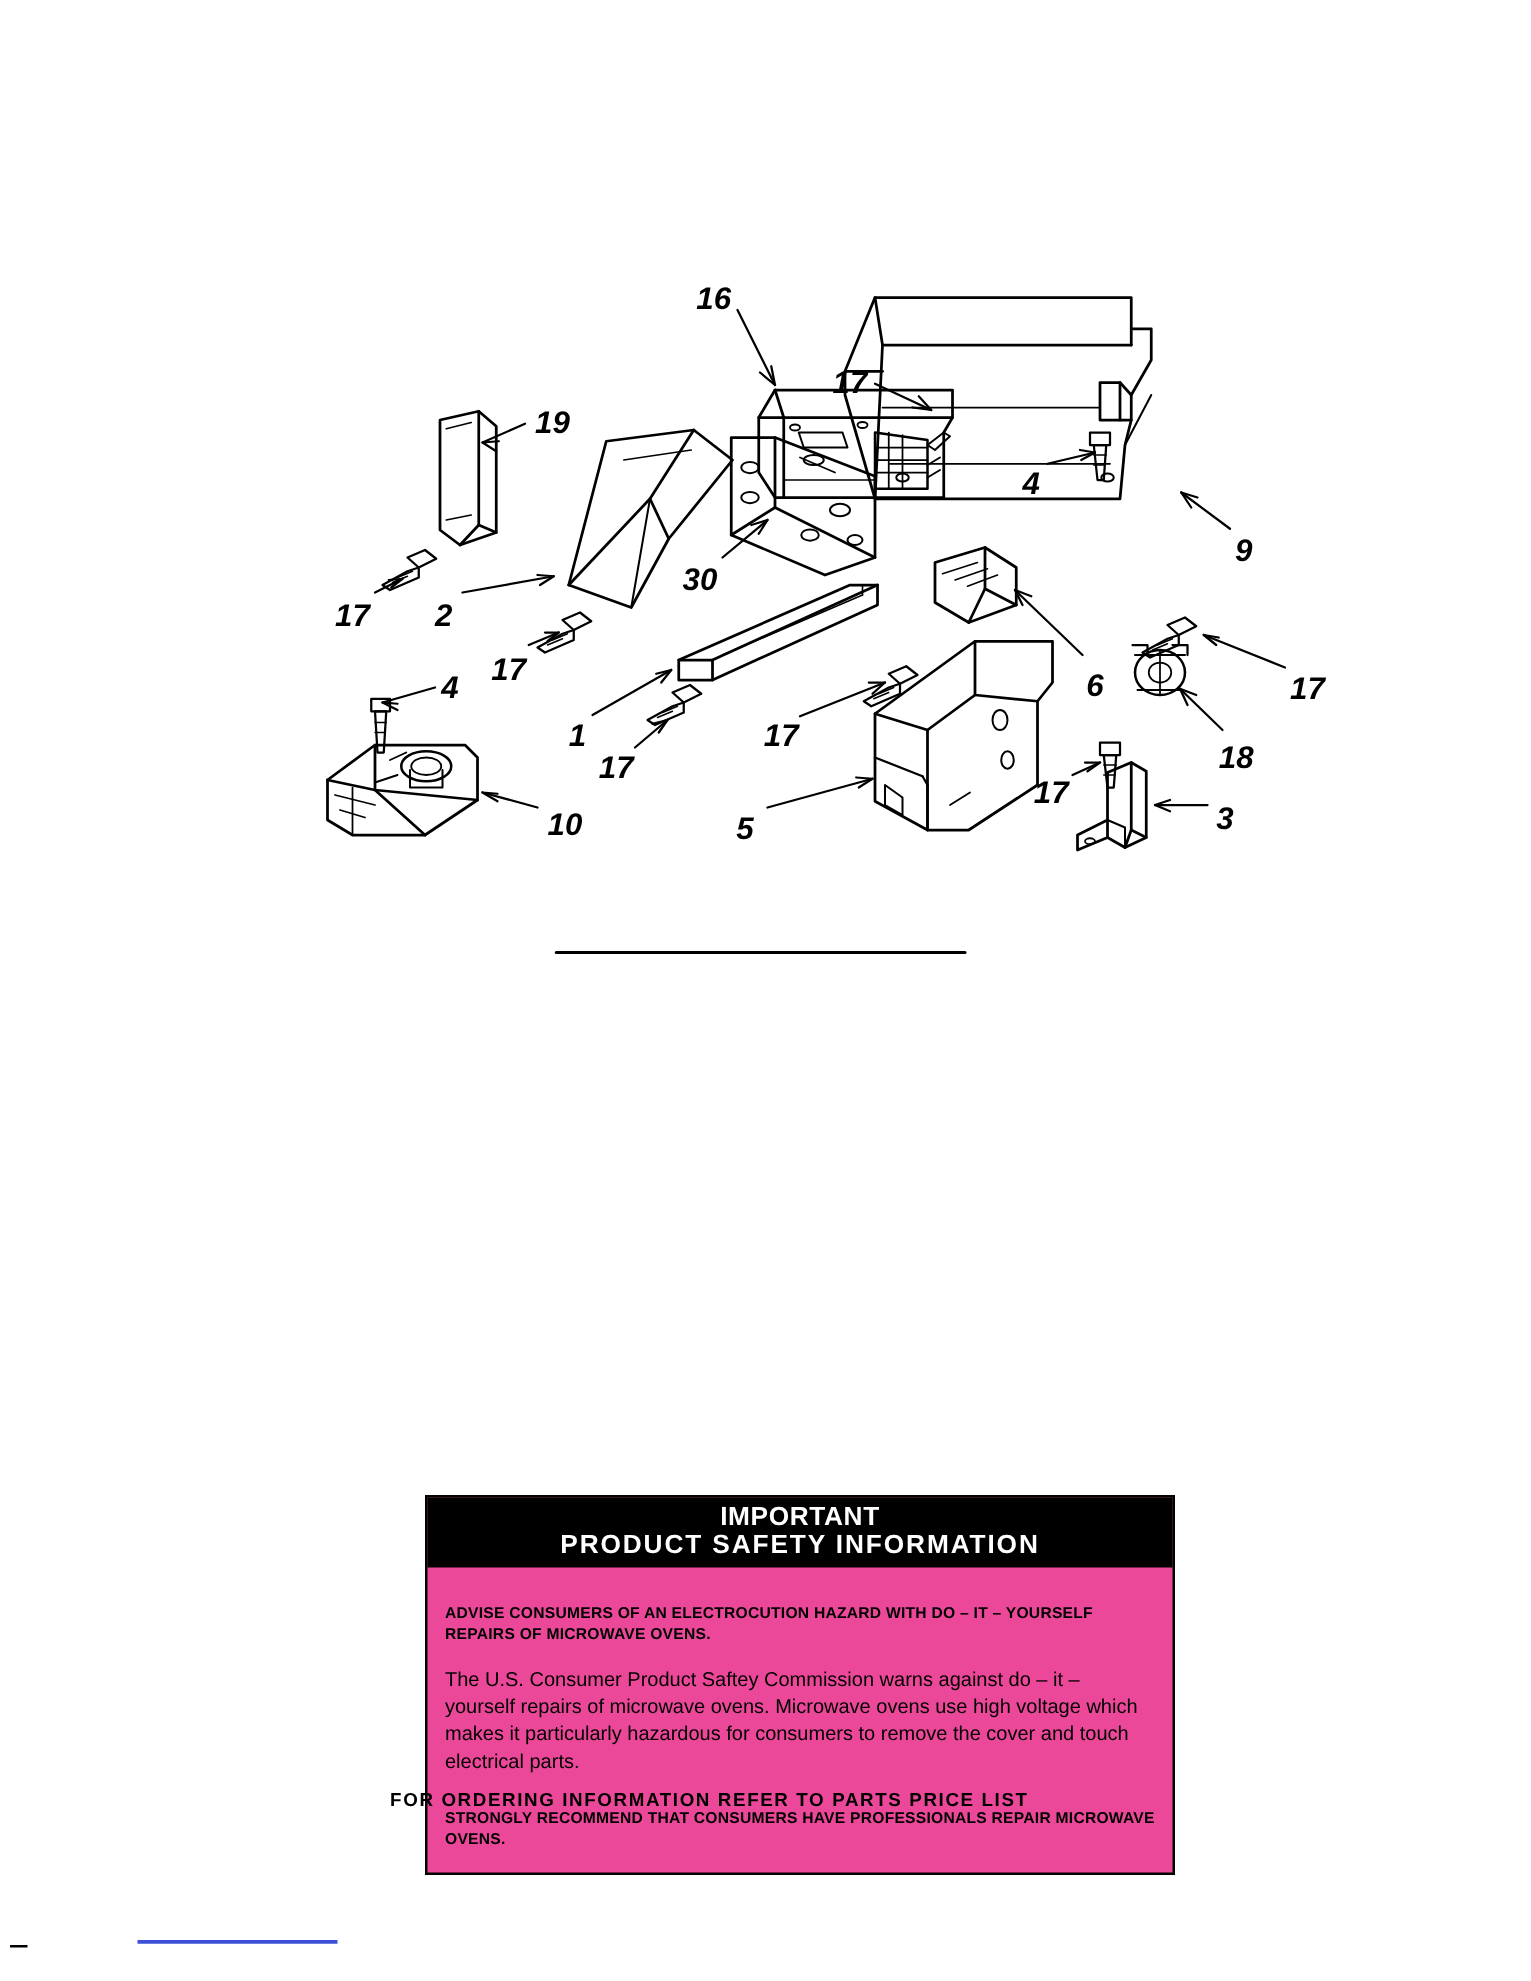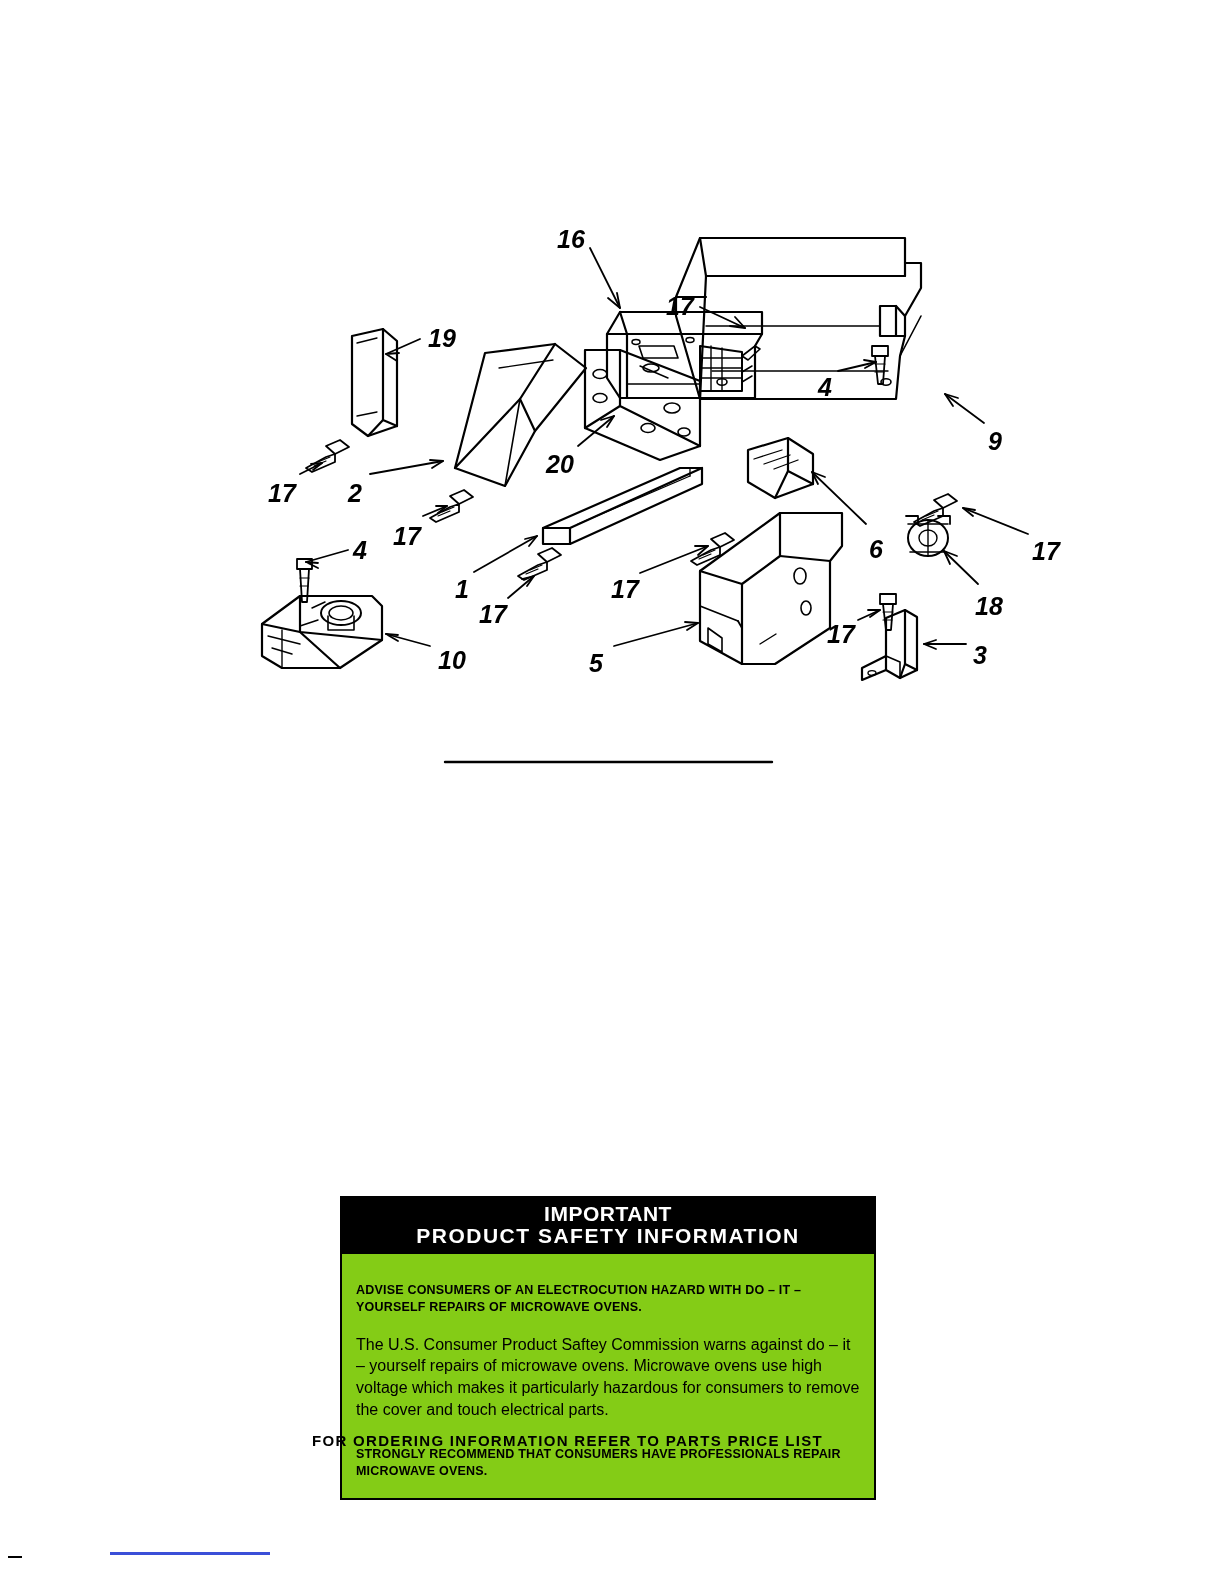--- a/index.html
+++ b/index.html
@@ -33,23 +33,23 @@
     font-size: 25px;
     font-style: italic;
     color: #000;
     white-space: nowrap;
     line-height: 1;
   }
   .safety-box {
     position: absolute;
     left: 340px;
     top: 1196px;
-    width: 536px;
+    width: 600px;
     border: 2px solid #000;
-    background: #84cc16;
+    background: #ec4899;
     box-sizing: border-box;
   }
   .safety-header {
     background: #000;
     color: #fff;
     text-align: center;
     padding: 5px 0 7px 0;
     font-weight: bold;
   }
   .safety-header .line1 {
@@ -380,21 +380,21 @@
       </g>
 
     </g>
   </svg>
 
   <div class="callout" style="left:557px; top:211px;">16</div>
   <div class="callout" style="left:666px; top:278px;">17</div>
   <div class="callout" style="left:428px; top:310px;">19</div>
   <div class="callout" style="left:818px; top:359px;">4</div>
   <div class="callout" style="left:988px; top:413px;">9</div>
-  <div class="callout" style="left:546px; top:436px;">20</div>
+  <div class="callout" style="left:546px; top:436px;">30</div>
   <div class="callout" style="left:268px; top:465px;">17</div>
   <div class="callout" style="left:348px; top:465px;">2</div>
   <div class="callout" style="left:393px; top:508px;">17</div>
   <div class="callout" style="left:1032px; top:523px;">17</div>
   <div class="callout" style="left:353px; top:522px;">4</div>
   <div class="callout" style="left:869px; top:521px;">6</div>
   <div class="callout" style="left:455px; top:561px;">1</div>
   <div class="callout" style="left:611px; top:561px;">17</div>
   <div class="callout" style="left:975px; top:578px;text-align:right;">18</div>
   <div class="callout" style="left:479px; top:586px;">17</div>

